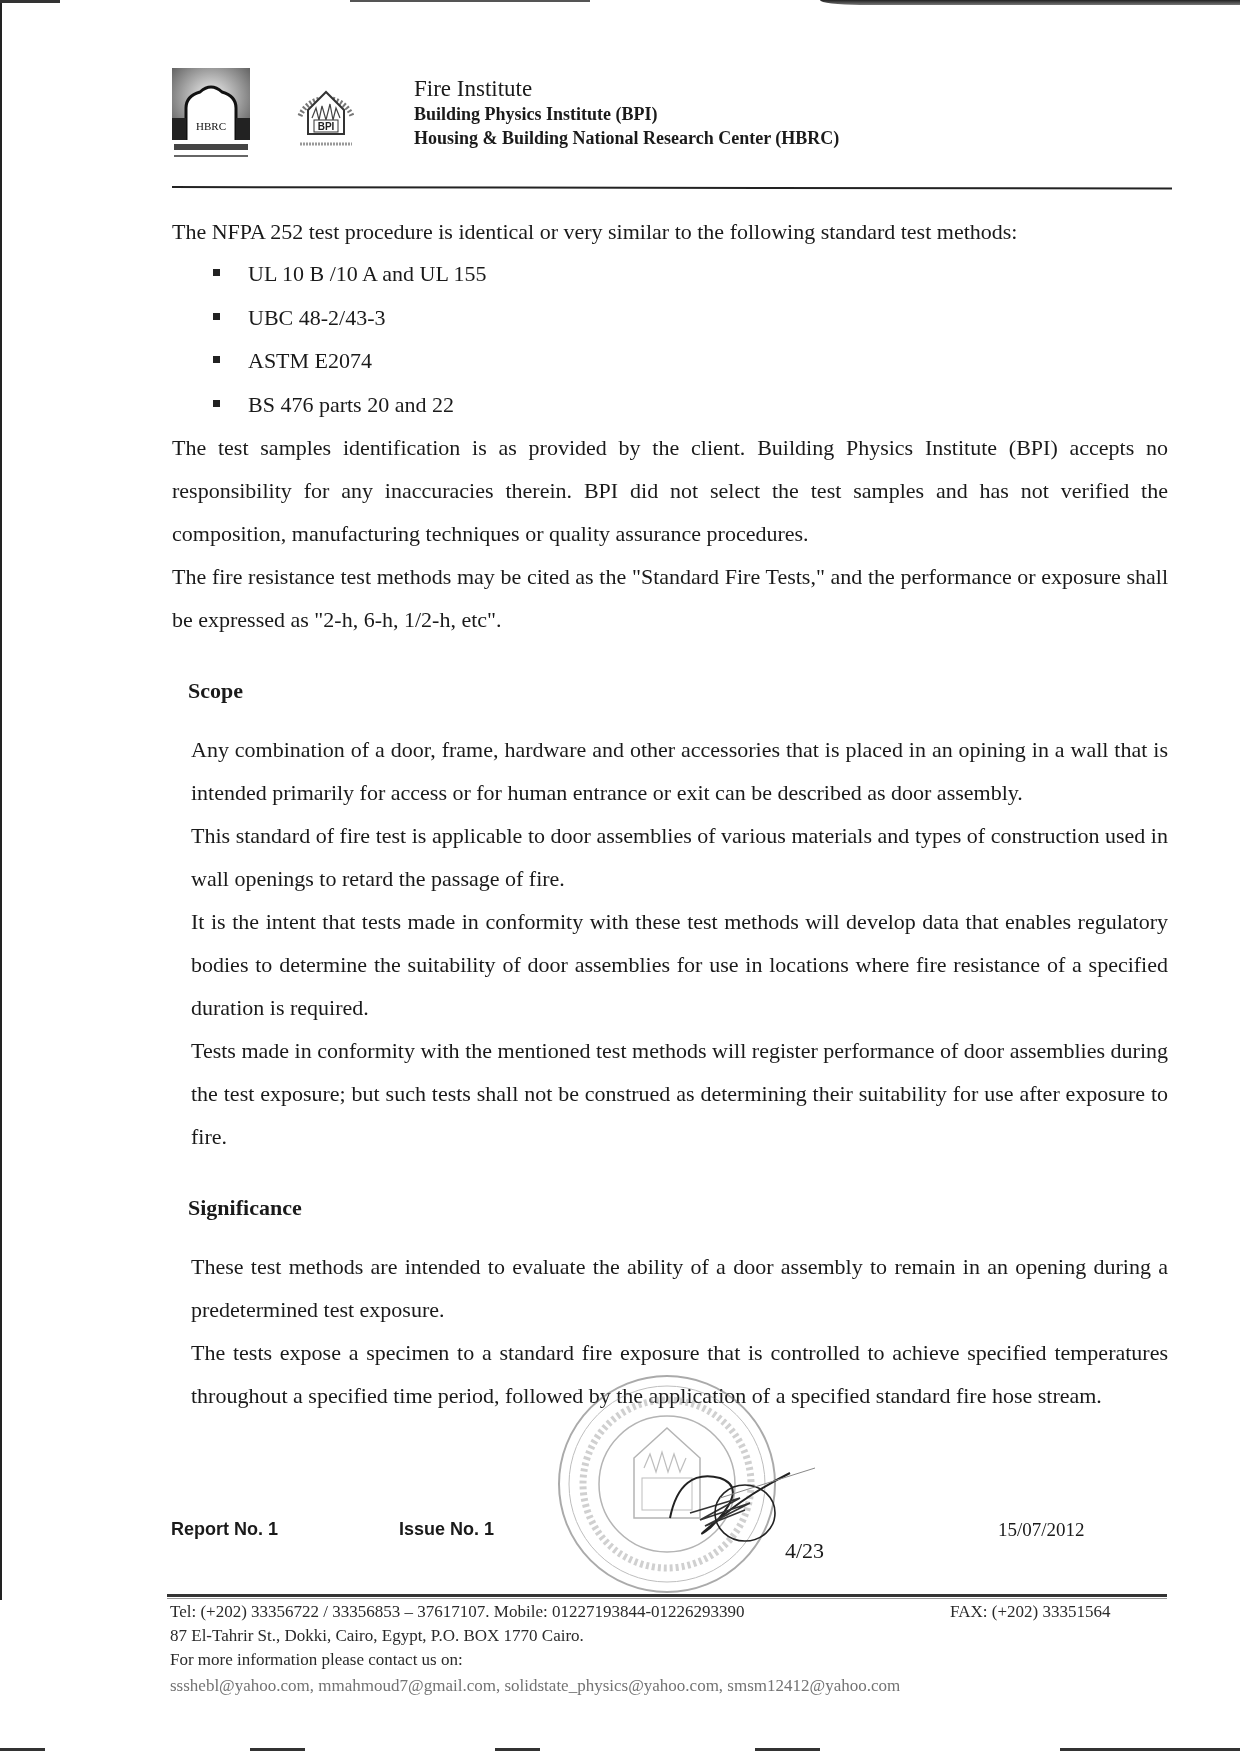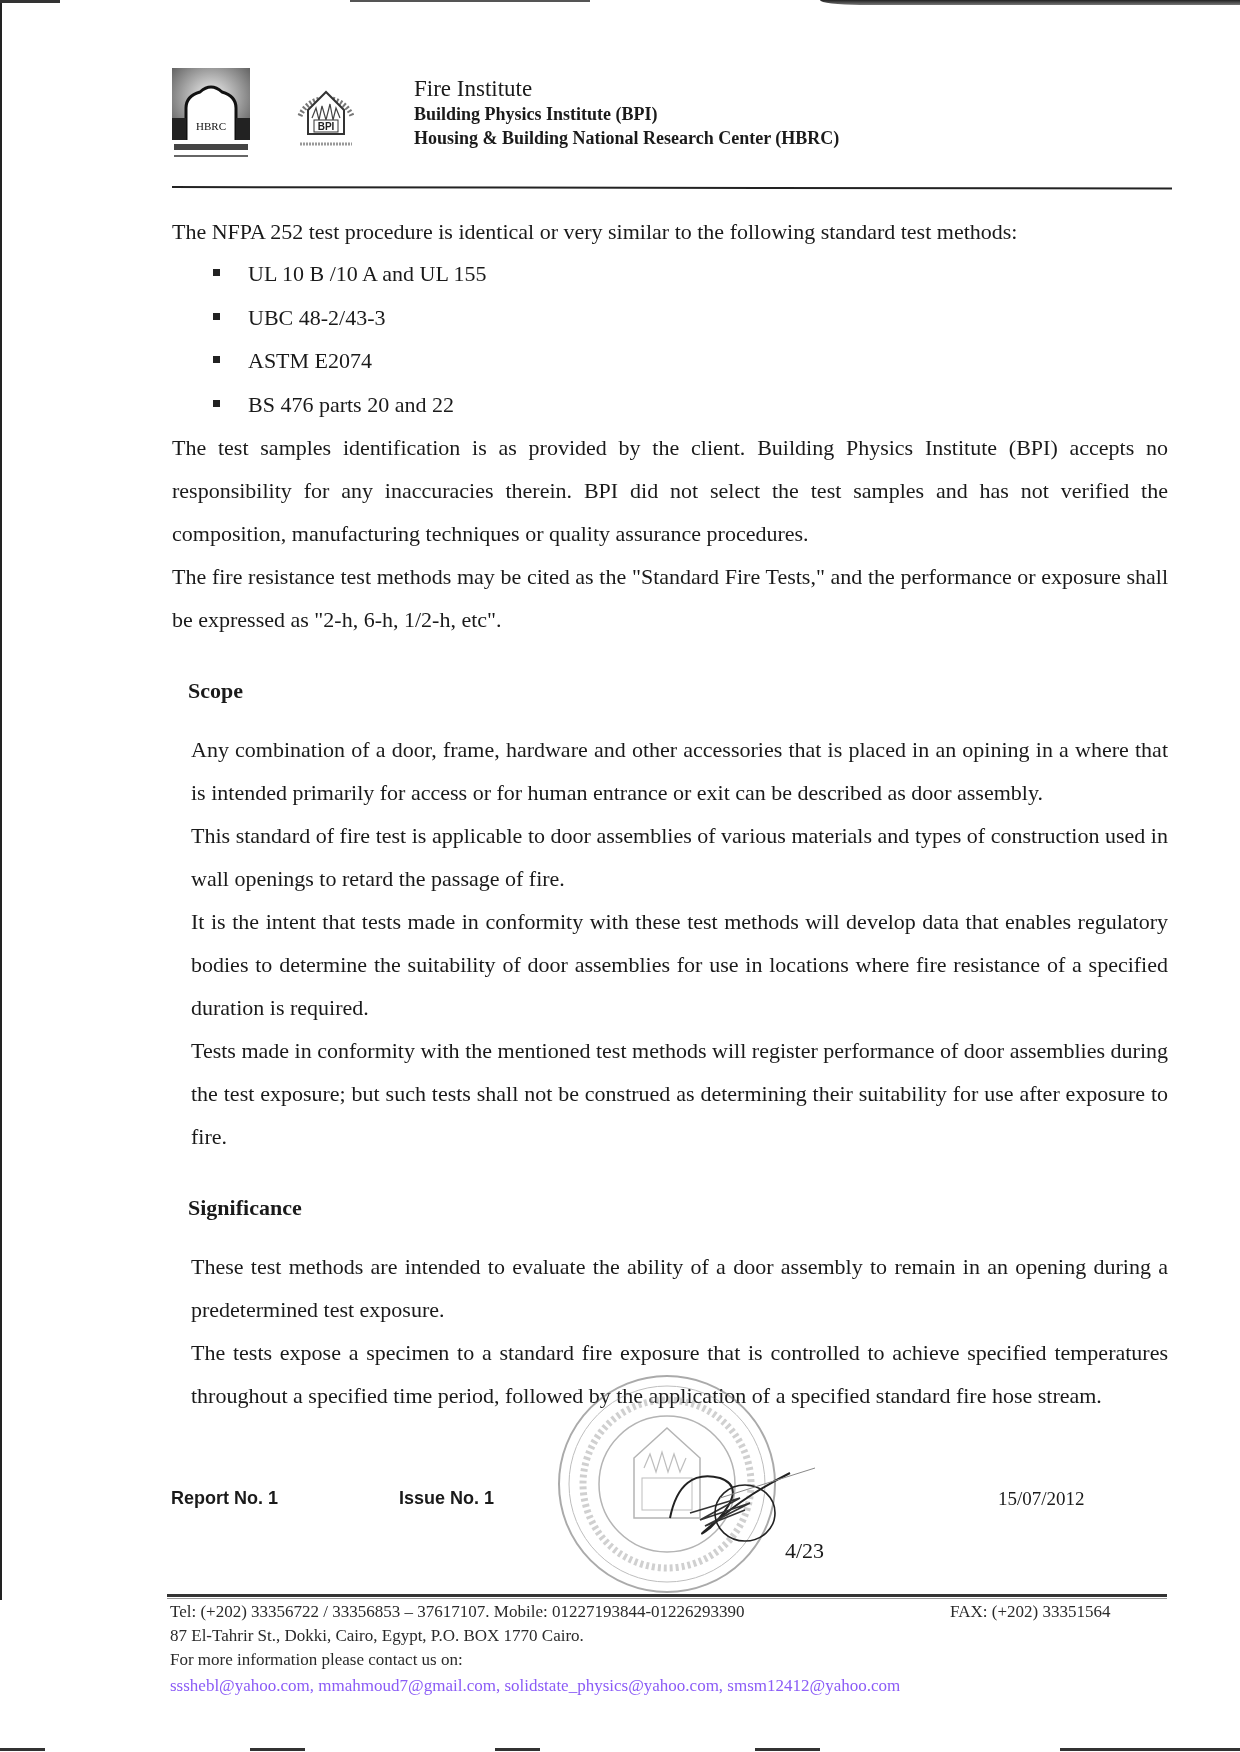--- a/index.html
+++ b/index.html
@@ -28,28 +28,28 @@
   ul.std-list { list-style: none; margin: 0; padding: 0; }
   ul.std-list li { line-height: 43.5px; padding-left: 76px; position: relative; }
   ul.std-list li .bullet { position: absolute; left: 41px; top: 17px; width: 7px; height: 7px; background: #222; }
   h2 { font-size: 22px; font-weight: bold; margin: 16px; line-height: 43px; }
   .indent { padding-left: 19px; }
   .gap-sm { height: 12px; }
 
   .stamp { position: absolute; left: 552px; top: 1368px; width: 230px; height: 232px; opacity: 0.55; }
   .signature { position: absolute; left: 650px; top: 1458px; width: 170px; height: 90px; }
 
-  .footer-meta { position: absolute; top: 1488px; font-size: 18px; }
+  .footer-meta { position: absolute; top: 1519px; font-size: 18px; }
   .footer-meta.sans { font-family: "Liberation Sans", sans-serif; font-weight: bold; font-size: 18px; }
   .footer-meta.serif { font-family: "Liberation Serif", serif; font-size: 20px; }
   .footer-rule { position: absolute; left: 167px; top: 1594px; width: 1000px; height: 3px; background: #333; }
   .footer-rule2 { position: absolute; left: 167px; top: 1598px; width: 1000px; height: 1px; background: #999; }
   .contact { position: absolute; left: 170px; top: 1600px; width: 1000px; font-size: 17px; line-height: 24px; color: #2a2a2a; }
   .contact .fax { position: absolute; left: 780px; top: 0; }
-  .contact .emails { color: #8b5cf6; }
+  .contact .emails { color: #737373; }
 </style>
 </head>
 <body>
 
 <div class="scan-edge-left"></div>
 <div class="scan-top-a"></div>
 <div class="scan-top-b"></div>
 <div class="scan-top-c"></div>
 <div class="scan-bottom" style="left:0;width:45px"></div>
 <div class="scan-bottom" style="left:250px;width:55px"></div>
@@ -96,21 +96,21 @@
     <li><span class="bullet"></span><span>UBC 48-2/43-3</span></li>
     <li><span class="bullet"></span><span>ASTM E2074</span></li>
     <li><span class="bullet"></span><span>BS 476 parts 20 and 22</span></li>
   </ul>
   <p class="p">The test samples identification is as provided by the client. Building Physics Institute (BPI) accepts no responsibility for any inaccuracies therein. BPI did not select the test samples and has not verified the composition, manufacturing techniques or quality assurance procedures.</p>
   <p class="p">The fire resistance test methods may be cited as the "Standard Fire Tests," and the performance or exposure shall be expressed as "2-h, 6-h, 1/2-h, etc".</p>
 
   <div class="gap-sm"></div>
   <h2>Scope</h2>
   <div class="indent">
-    <p class="p">Any combination of a door, frame, hardware and other accessories that is placed in an opining in a where that is intended primarily for access or for human entrance or exit can be described as door assembly.</p>
+    <p class="p">Any combination of a door, frame, hardware and other accessories that is placed in an opining in a wall that is intended primarily for access or for human entrance or exit can be described as door assembly.</p>
     <p class="p">This standard of fire test is applicable to door assemblies of various materials and types of construction used in wall openings to retard the passage of fire.</p>
     <p class="p">It is the intent that tests made in conformity with these test methods will develop data that enables regulatory bodies to determine the suitability of door assemblies for use in locations where fire resistance of a specified duration is required.</p>
     <p class="p">Tests made in conformity with the mentioned test methods will register performance of door assemblies during the test exposure; but such tests shall not be construed as determining their suitability for use after exposure to fire.</p>
   </div>
 
   <div class="gap-sm"></div>
   <h2>Significance</h2>
   <div class="indent">
     <p class="p">These test methods are intended to evaluate the ability of a door assembly to remain in an opening during a predetermined test exposure.</p>
     <p class="p">The tests expose a specimen to a standard fire exposure that is controlled to achieve specified temperatures throughout a specified time period, followed by the application of a specified standard fire hose stream.</p>

